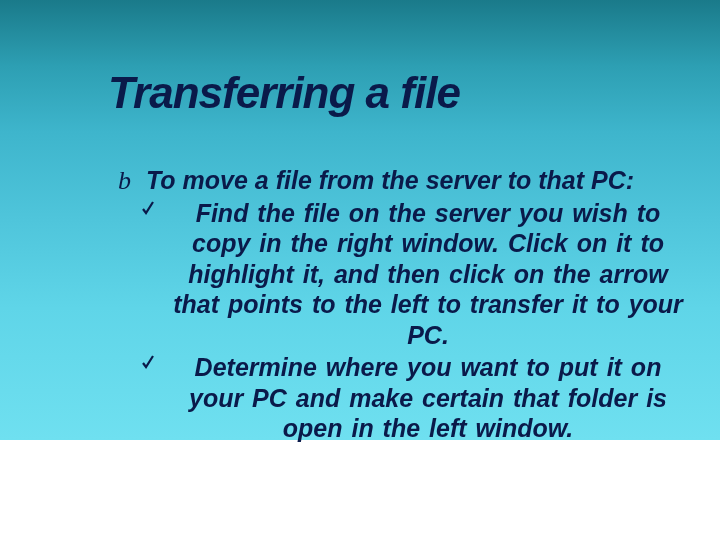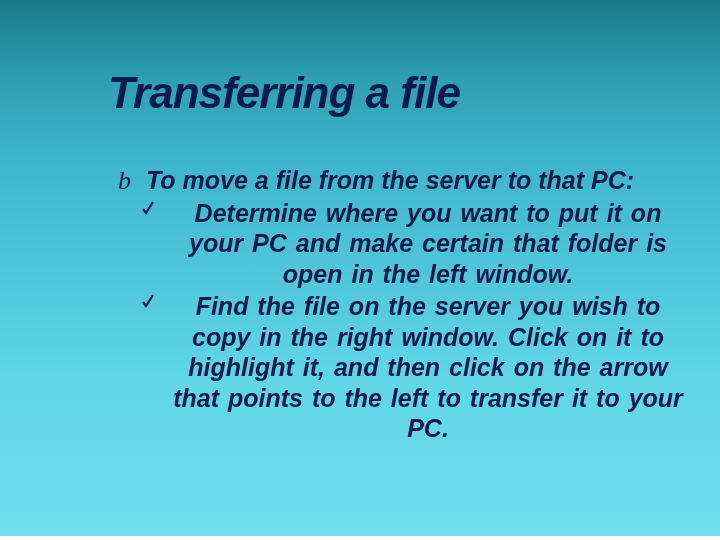--- a/index.html
+++ b/index.html
@@ -6,21 +6,21 @@
     margin: 0;
     padding: 0;
     width: 720px;
     height: 540px;
     overflow: hidden;
     font-family: Arial, Helvetica, sans-serif;
   }
   .slide {
     position: relative;
     width: 720px;
-    height: 536px;
+    height: 440px;
     background: linear-gradient(180deg, #1a7a8a 0%, #2d9fb3 15%, #3eb5cc 30%, #4fc5db 50%, #5fd5e8 70%, #6fe0f0 100%);
     box-sizing: border-box;
   }
   .title {
     position: absolute;
     top: 68px;
     left: 108px;
     font-size: 44px;
     font-weight: 900;
     font-style: italic;
@@ -86,24 +86,24 @@
     <div class="l1">
       <span class="l1-bullet">b</span>
       <span>To move a file from the server to that PC:</span>
     </div>
     <div class="l2">
       <span class="l2-bullet">
         <svg viewBox="0 0 12 14">
             <path d="M1 8 L4 12 L11 1" fill="none" stroke="#0a1a4a" stroke-width="2.2"></path>
           </svg>
       </span>
-      <span>Determine where you want to put it on your PC and make certain that folder is open in the left window.</span>
+      <span>Find the  file on the server you wish to copy in the right window.  Click on it to highlight it, and then click on the arrow that points to the left to transfer it to your PC.</span>
     </div>
     <div class="l2">
       <span class="l2-bullet">
         <svg viewBox="0 0 12 14">
             <path d="M1 8 L4 12 L11 1" fill="none" stroke="#0a1a4a" stroke-width="2.2"></path>
           </svg>
       </span>
-      <span>Find the  file on the server you wish to copy in the right window.  Click on it to highlight it, and then click on the arrow that points to the left to transfer it to your PC.</span>
+      <span>Determine where you want to put it on your PC and make certain that folder is open in the left window.</span>
     </div>
   </div>
 </div>
 
 </body></html>

